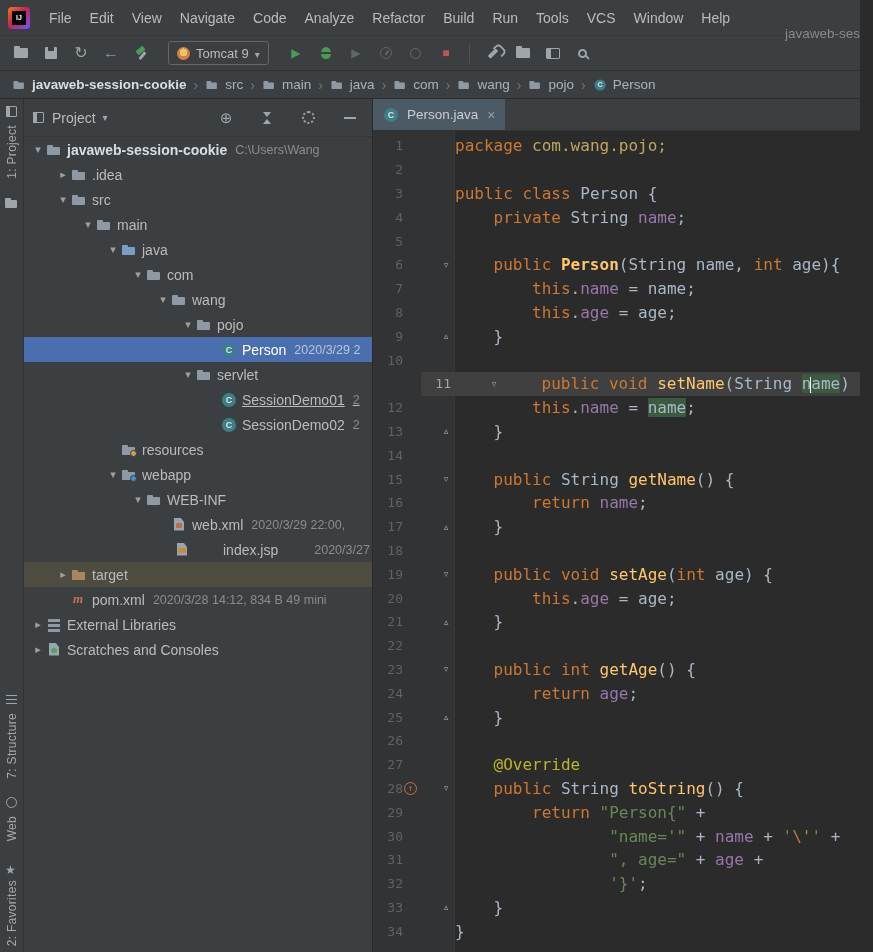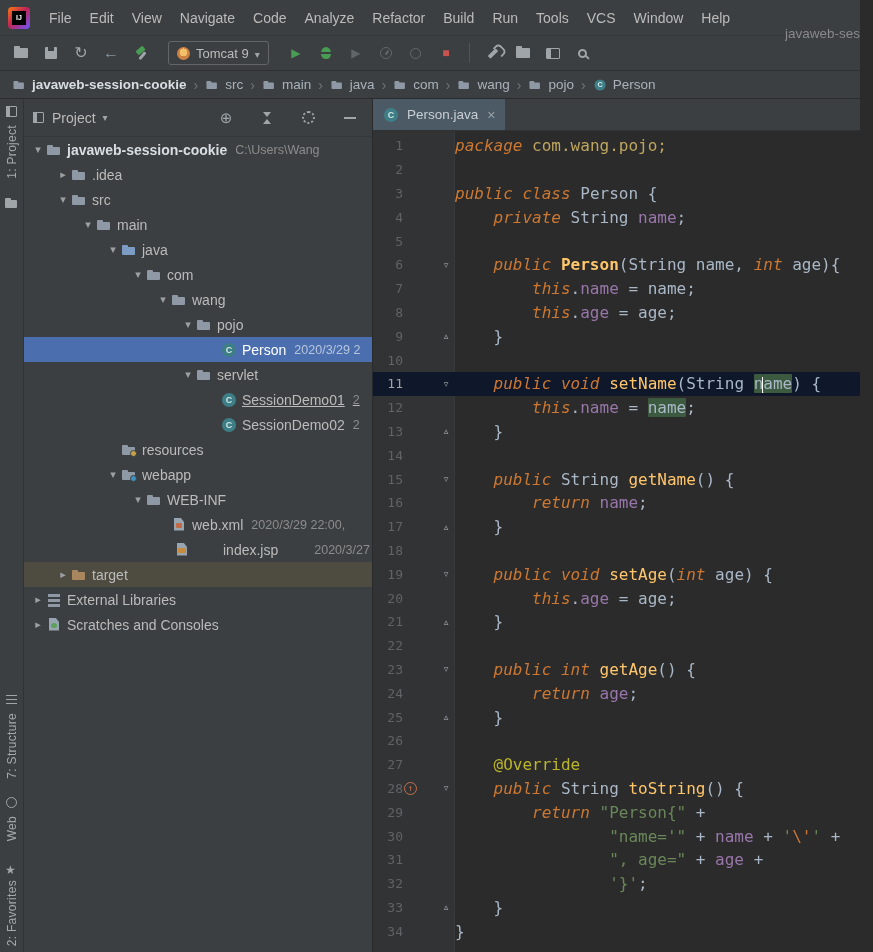--- a/index.html
+++ b/index.html
@@ -168,30 +168,30 @@
          font-size:13.5px; color:#C9CED3; }
   .tab-close { color:#9AA0A6; font-size:14px; margin-left:2px; }
   .tab-close::before { content:"×"; }
 
   .editor-body { flex:1; position:relative; overflow:hidden; padding-top:3px;
                  font-family:"DejaVu Sans Mono", monospace; }
   .gutter-bg { position:absolute; left:0; top:0; bottom:0; width:82px; background:#313335;
                border-right:1px solid #37393B; }
   #lines { position:relative; }
   .line { height:23.8px; display:flex; align-items:center; }
-  .line.cur { background:#0f172a; }
+  .line.cur { background:#404040;margin-left:48px; }
   .ln { width:30px; flex:none; text-align:right; color:#606366; font-size:13px; }
   .line.cur .ln { color:#A4A3A3; }
   .gmid { width:34px; flex:none; display:flex; align-items:center; }
   .ovr { width:13px; height:13px; margin-left:1px; border:1.5px solid #C77049; border-radius:50%;
          color:#C77049; font-size:9px; line-height:10px; text-align:center; display:inline-block; }
   .fold { width:18px; flex:none; text-align:center; color:#8C9196; font-size:12px; }
   .code { white-space:pre; font-size:16px; color:var(--txt,#A9B7C6); }
   .s-pl   { color:var(--txt,#A9B7C6); }
-  .s-kw   { color:var(--kw,#CC7832);font-style:italic; }
+  .s-kw   { color:var(--kw,#CC7832); }
   .s-fld  { color:var(--fld,#9876AA); }
   .s-mth  { color:var(--mth,#FFC66B); }
   .s-ctor { color:var(--mth,#FFC66B); font-weight:bold; }
   .s-str  { color:var(--str,#6A8759); }
   .s-esc  { color:var(--esc,#CC7832); }
   .s-ann  { color:var(--ann,#BBB529); }
   .s-pkg  { color:var(--pkg,#BFA65F); }
   .s-hl   { background:var(--id-highlight,#3B5A40); border-radius:1px; }
   .caret  { display:inline-block; width:2px; height:16px; background:#FFF; vertical-align:middle; margin:0 -1px; }
 </style>
@@ -447,20 +447,26 @@
               <i></i>
             </span>
             <span class="tlabel">index.jsp</span>
             <span class="tmeta">2020/3/27 18:41, 52</span>
           </div>
           <div class="trow hov" style="padding-left: 31px;">
             <span class="arrow">▸</span>
             <span class="ic ic-folder-excluded"></span>
             <span class="tlabel">target</span>
           </div>
+          <div class="trow" style="padding-left: 31px;">
+            <span class="arrow"></span>
+            <span class="ic ic-maven"></span>
+            <span class="tlabel">pom.xml</span>
+            <span class="tmeta">2020/3/28 14:12, 834 B 49 mini</span>
+          </div>
           <div class="trow" style="padding-left: 6px;">
             <span class="arrow">▸</span>
             <span class="ic ic-lib"></span>
             <span class="tlabel">External Libraries</span>
           </div>
           <div class="trow" style="padding-left: 6px;">
             <span class="arrow">▸</span>
             <span class="ic ic-scratch">
               <i></i>
             </span>

